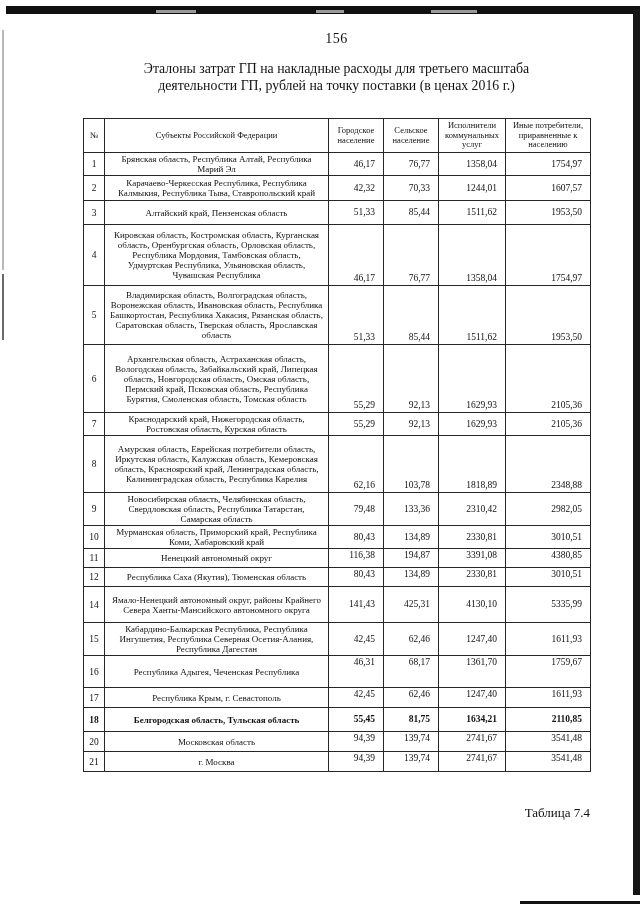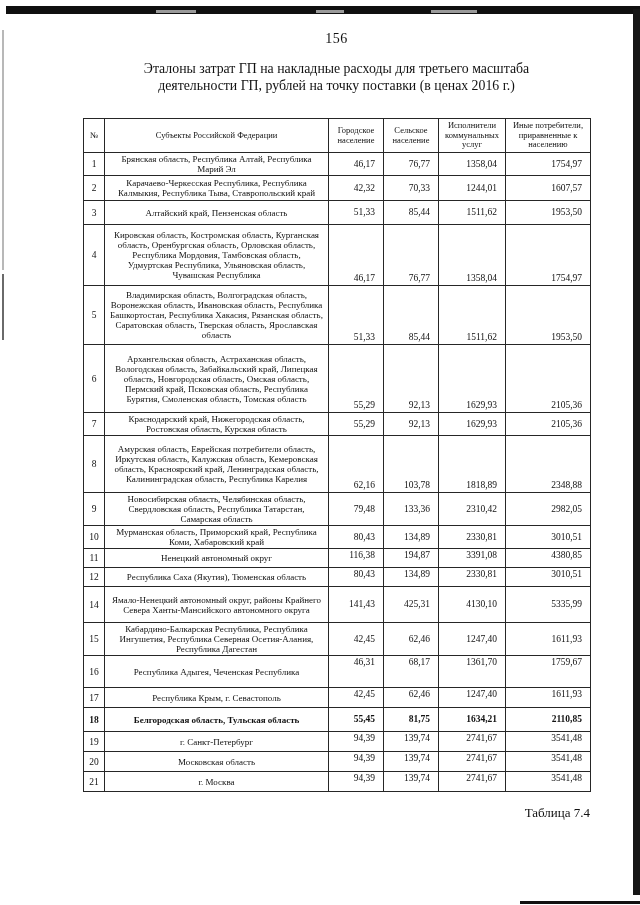--- a/index.html
+++ b/index.html
@@ -224,28 +224,20 @@
       </tr>
       <tr style="height: 24px; font-weight: bold;">
         <td class="cell-num">18</td>
         <td class="cell-subject">Белгородская область, Тульская область</td>
         <td class="cell-val" style="vertical-align: middle; margin-left: 17px;">55,45</td>
         <td class="cell-val" style="vertical-align: middle;">81,75</td>
         <td class="cell-val" style="vertical-align: middle;">1634,21</td>
         <td class="cell-val" style="vertical-align: middle;">2110,85</td>
       </tr>
       <tr style="height: 20px;">
-        <td class="cell-num">19</td>
-        <td class="cell-subject">г. Санкт-Петербург</td>
-        <td class="cell-val" style="vertical-align: top;">94,39</td>
-        <td class="cell-val" style="vertical-align: top;">139,74</td>
-        <td class="cell-val" style="vertical-align: top;">2741,67</td>
-        <td class="cell-val" style="vertical-align: top;">3541,48</td>
-      </tr>
-      <tr style="height: 20px;">
         <td class="cell-num">20</td>
         <td class="cell-subject">Московская область</td>
         <td class="cell-val" style="vertical-align: top;">94,39</td>
         <td class="cell-val" style="vertical-align: top;">139,74</td>
         <td class="cell-val" style="vertical-align: top;">2741,67</td>
         <td class="cell-val" style="vertical-align: top;">3541,48</td>
       </tr>
       <tr style="height: 20px;">
         <td class="cell-num">21</td>
         <td class="cell-subject">г. Москва</td>

